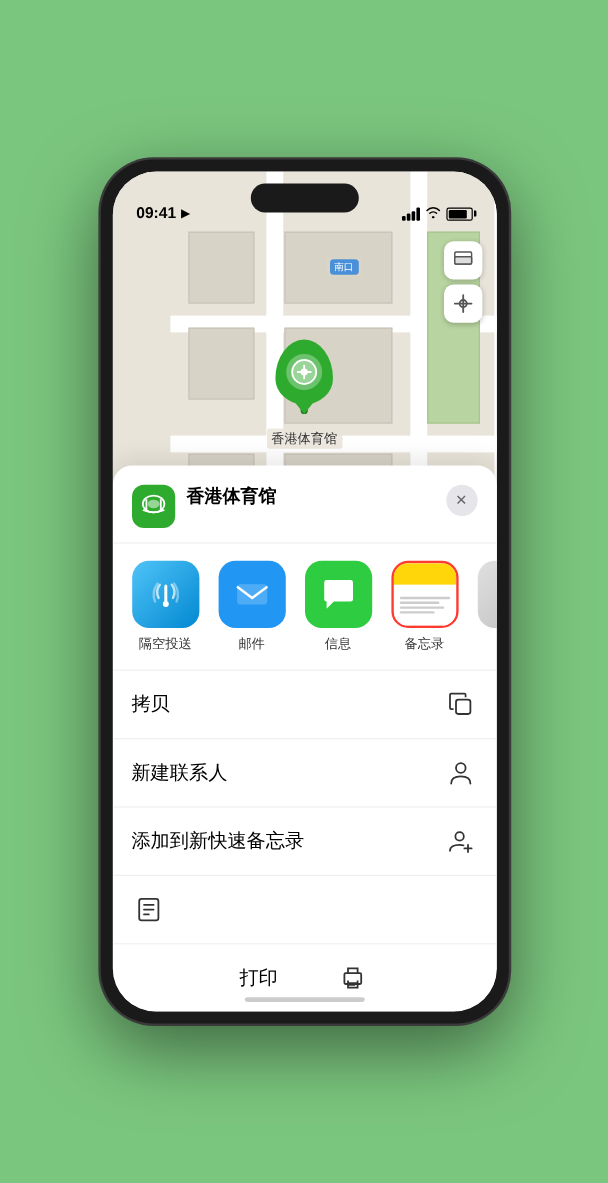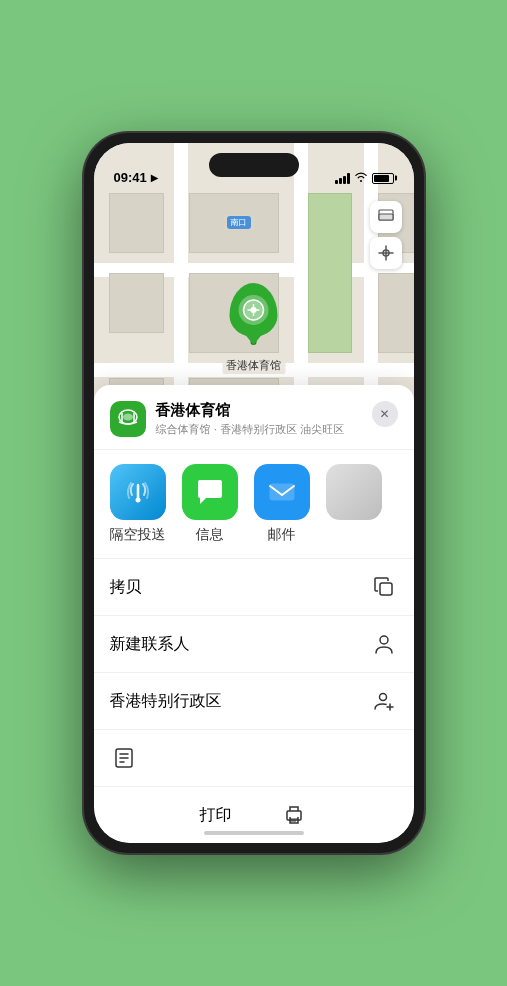--- a/index.html
+++ b/index.html
@@ -128,20 +128,21 @@
       height: 340px;
       background: #e8e4d9;
       overflow: hidden;
     }
 
     
     .map-bg {
       width: 100%;
       height: 100%;
       position: relative;
+      margin-left: 48px;
     }
 
     
     .road-h {
       position: absolute;
       background: #fff;
       height: 14px;
     }
     .road-v {
       position: absolute;
@@ -362,21 +363,21 @@
       width: 56px;
       height: 56px;
       border-radius: 14px;
       display: flex;
       align-items: center;
       justify-content: center;
       font-size: 28px;
     }
 
     .share-app-label {
-      font-size: 14px;
+      font-size: 11px;
       color: #333;
       text-align: center;
     }
 
     .app-airdrop { background: linear-gradient(135deg, #4fc3f7, #0288d1); }
     .app-messages { background: #2ecc40; }
     .app-mail { background: #2196F3; }
 
     
     .notes-icon-wrapper {
@@ -558,21 +559,20 @@
         <div class="venue-icon">
           <svg width="24" height="24" viewBox="0 0 24 24" fill="white">
             <ellipse cx="12" cy="10" rx="9" ry="7" fill="none" stroke="white" stroke-width="1.5"></ellipse>
             <ellipse cx="12" cy="10" rx="5" ry="3.5" fill="white" opacity="0.5"></ellipse>
             <path d="M6 6 L6 16 M18 6 L18 16" stroke="white" stroke-width="1.5"></path>
             <path d="M3 15 Q12 19 21 15" stroke="white" stroke-width="1.5" fill="none"></path>
           </svg>
         </div>
         <div class="venue-info">
           <div class="venue-name">香港体育馆</div>
-          <div class="venue-subtitle">综合体育馆 · 香港特别行政区 油尖旺区</div>
         </div>
         <div class="close-btn">
           <span>✕</span>
         </div>
       </div>
 
       <div class="share-apps-row">
 
         <div class="share-app-item">
           <div class="share-app-icon app-airdrop">
@@ -582,38 +582,50 @@
               <path d="M21 18 Q24 12 20 7" stroke="white" stroke-width="2" fill="none" stroke-linecap="round" opacity="0.7"></path>
               <path d="M6 21 Q3 13 8 6" stroke="white" stroke-width="2" fill="none" stroke-linecap="round" opacity="0.4"></path>
               <path d="M24 21 Q27 13 22 6" stroke="white" stroke-width="2" fill="none" stroke-linecap="round" opacity="0.4"></path>
               <circle cx="15" cy="23" r="2.5" fill="white"></circle>
             </svg>
           </div>
           <span class="share-app-label">隔空投送</span>
         </div>
 
         <div class="share-app-item">
-          <div class="share-app-icon app-messages">
-            <svg width="32" height="32" viewBox="0 0 32 32">
-              <path d="M4 6 Q4 4 6 4 L26 4 Q28 4 28 6 L28 20 Q28 22 26 22 L12 22 L6 28 L6 22 L6 22 Q4 22 4 20 Z" fill="white"></path>
-            </svg>
-          </div>
-          <span class="share-app-label">信息</span>
-        </div>
-
-        <div class="share-app-item">
           <div class="share-app-icon app-mail">
             <svg width="32" height="32" viewBox="0 0 32 32">
               <rect x="4" y="8" width="24" height="16" rx="2" fill="white" opacity="0.2" stroke="white" stroke-width="1"></rect>
               <path d="M4 10 L16 19 L28 10" stroke="white" stroke-width="2" fill="none" stroke-linecap="round"></path>
             </svg>
           </div>
           <span class="share-app-label">邮件</span>
         </div>
 
+        <div class="share-app-item">
+          <div class="share-app-icon app-messages">
+            <svg width="32" height="32" viewBox="0 0 32 32">
+              <path d="M4 6 Q4 4 6 4 L26 4 Q28 4 28 6 L28 20 Q28 22 26 22 L12 22 L6 28 L6 22 L6 22 Q4 22 4 20 Z" fill="white"></path>
+            </svg>
+          </div>
+          <span class="share-app-label">信息</span>
+        </div>
+
+        <div class="share-app-item">
+          <div class="notes-icon-wrapper">
+            <div class="notes-icon-top"></div>
+            <div class="notes-icon-body">
+              <div class="notes-line"></div>
+              <div class="notes-line"></div>
+              <div class="notes-line"></div>
+              <div class="notes-line" style="width:70%;"></div>
+            </div>
+          </div>
+          <span class="share-app-label">备忘录</span>
+        </div>
 
         <div class="share-app-item">
           <div class="more-dots-container">
             
             
           </div>
 
         </div>
 
       </div>
@@ -632,21 +644,21 @@
         <span class="action-row-label">新建联系人</span>
         <div class="action-row-icon">
           <svg width="22" height="22" viewBox="0 0 22 22">
             <circle cx="11" cy="7" r="4" fill="none" stroke="#333" stroke-width="1.5"></circle>
             <path d="M3 20 Q3 14 11 14 Q19 14 19 20" fill="none" stroke="#333" stroke-width="1.5" stroke-linecap="round"></path>
           </svg>
         </div>
       </div>
 
       <div class="action-row">
-        <span class="action-row-label">香港特别行政区</span>
+        <span class="action-row-label">添加到新快速备忘录</span>
         <div class="action-row-icon">
           <svg width="22" height="22" viewBox="0 0 22 22">
             <circle cx="10" cy="7" r="3.5" fill="none" stroke="#333" stroke-width="1.5"></circle>
             <path d="M2 19 Q2 14 10 14 Q14 14 16 16" fill="none" stroke="#333" stroke-width="1.5" stroke-linecap="round"></path>
             <circle cx="17" cy="17" r="4" fill="white" stroke="#333" stroke-width="0"></circle>
             <path d="M17 14 L17 20 M14 17 L20 17" stroke="#333" stroke-width="1.5" stroke-linecap="round"></path>
           </svg>
         </div>
       </div>
 

